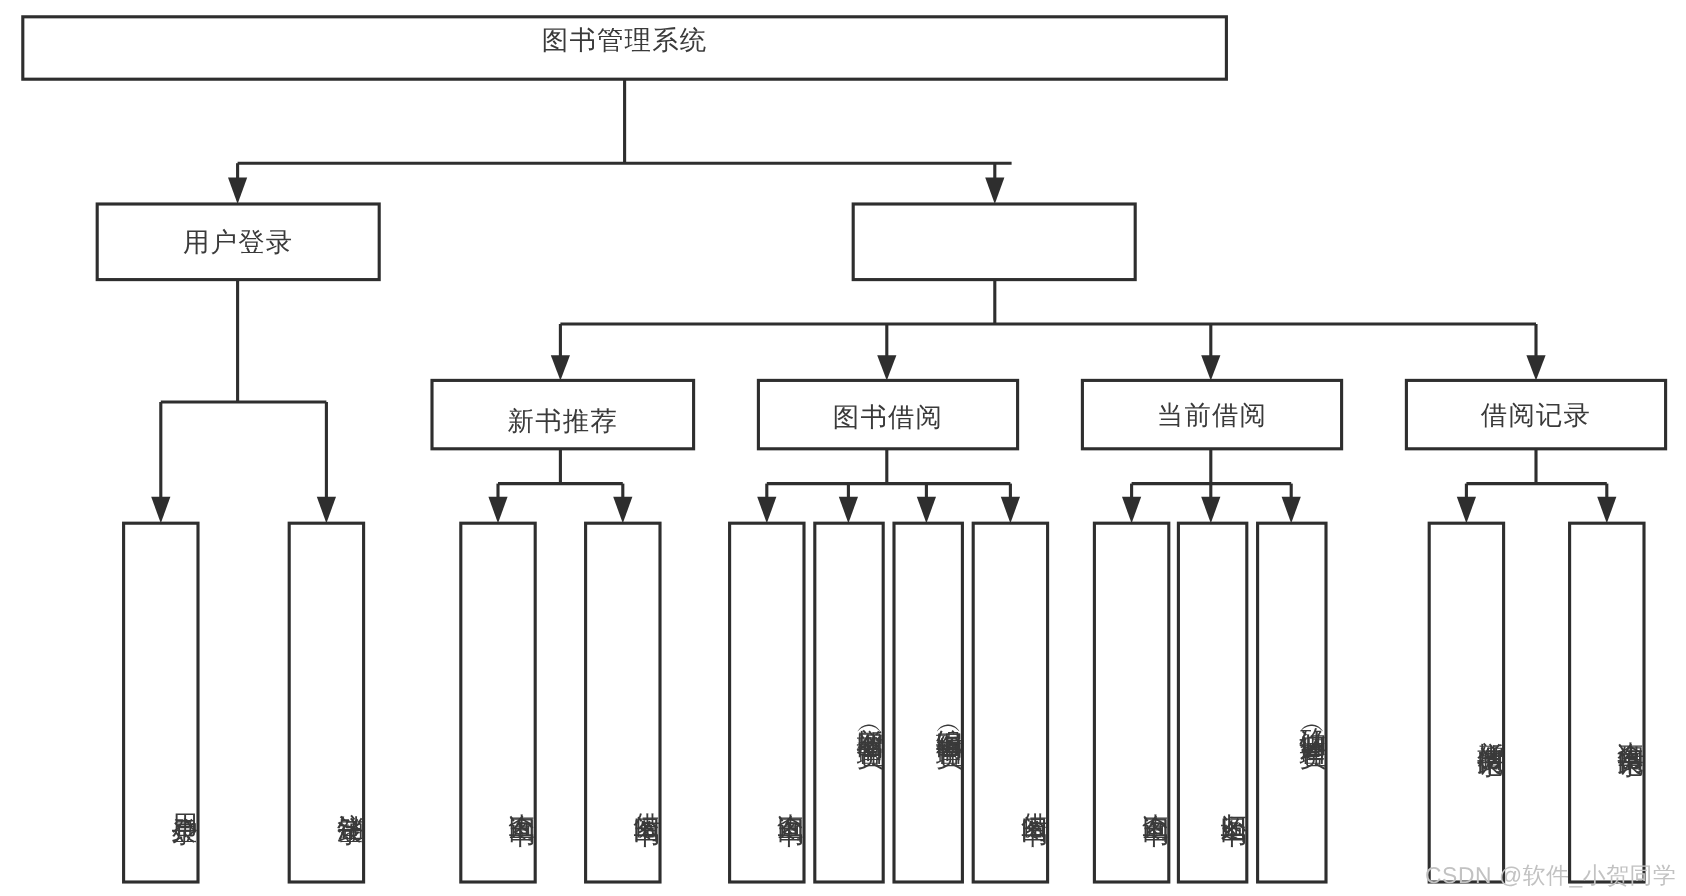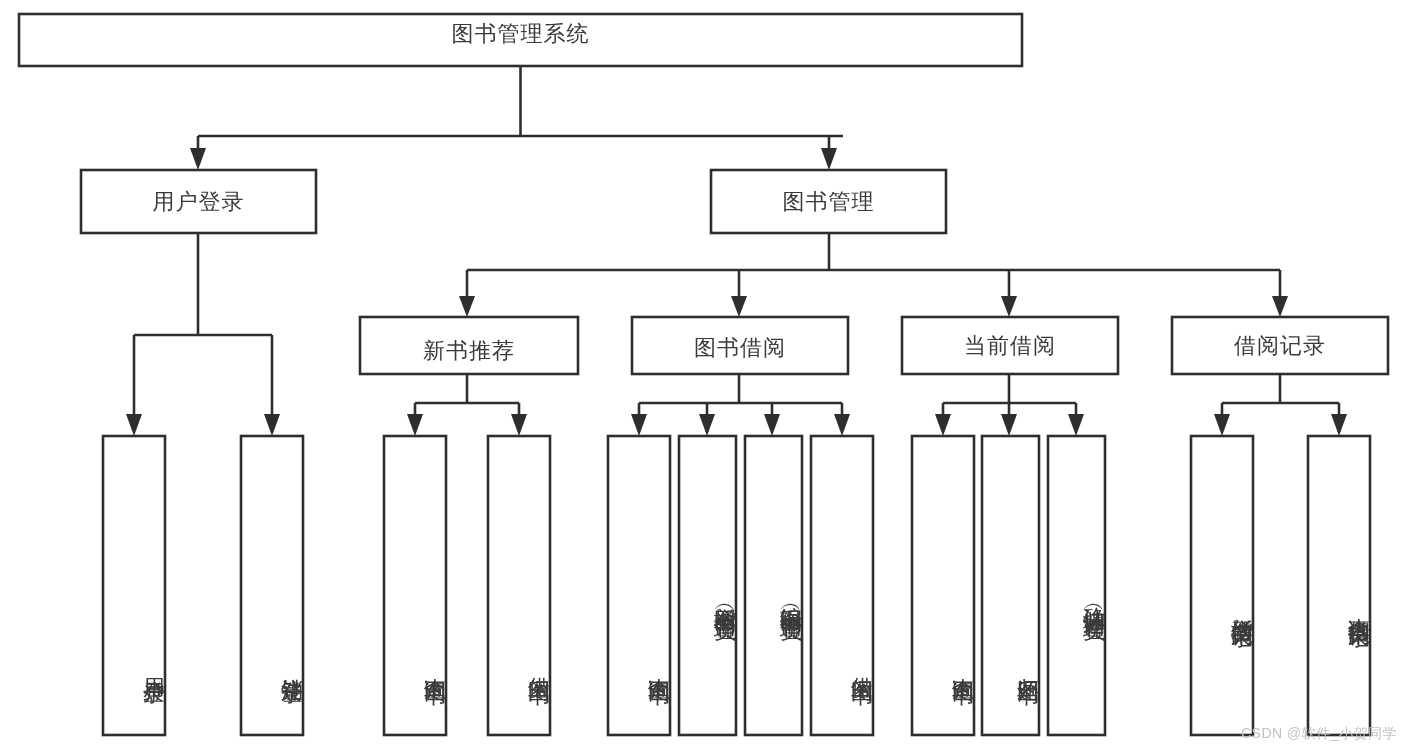--- a/index.html
+++ b/index.html
@@ -66,21 +66,21 @@
     color: #3a3a3a;
     letter-spacing: 1px;
     white-space: nowrap;
     pointer-events: none;
   }
   .watermark {
     position: absolute;
     right: 8px;
     bottom: 4px;
     font-family: "Liberation Sans", "DejaVu Sans", sans-serif;
-    font-size: 14px;
+    font-size: 19px;
     color: #c2c2c2;
     letter-spacing: 0.5px;
     white-space: nowrap;
   }
 </style>
 </head>
 <body>
 
 <div id="diagram-root">
 
@@ -184,21 +184,20 @@
     <rect class="node-rect" x="982" y="436" width="57" height="299"></rect>
     <rect class="node-rect" x="1048" y="436" width="57" height="299"></rect>
 
     <rect class="node-rect" x="1191" y="436" width="62" height="299"></rect>
     <rect class="node-rect" x="1308" y="436" width="62" height="299"></rect>
   </svg>
 
   <div class="hlabel-box" style="left:19px; top:14px; width:1003px; height:40px;">图书管理系统</div>
 
   <div class="hlabel-box" style="left:81px; top:170px; width:235px; height:63px;">用户登录</div>
-  <div class="hlabel-box" style="left:711px; top:170px; width:235px; height:63px;">图书管理</div>
 
   <div class="hlabel-box" style="left:360px; top:317px; width:218px; height:67px;">新书推荐</div>
   <div class="hlabel-box" style="left:632px; top:317px; width:216px; height:61px;">图书借阅</div>
   <div class="hlabel-box" style="left:1172px; top:317px; width:216px; height:57px;">借阅记录</div>
   <div class="hlabel-box" style="left:902px; top:317px; width:216px; height:57px;">当前借阅</div>
 
   <div class="vlabel-box" style="left:103px; top:436px; width:62px; height:299px; padding-top:78px;">用户登录</div>
   <div class="vlabel-box" style="left:241px; top:436px; width:62px; height:299px; padding-top:78px;">注销登录</div>
 
   <div class="vlabel-box" style="left:384px; top:436px; width:62px; height:299px; padding-top:78px;">查询图书</div>

